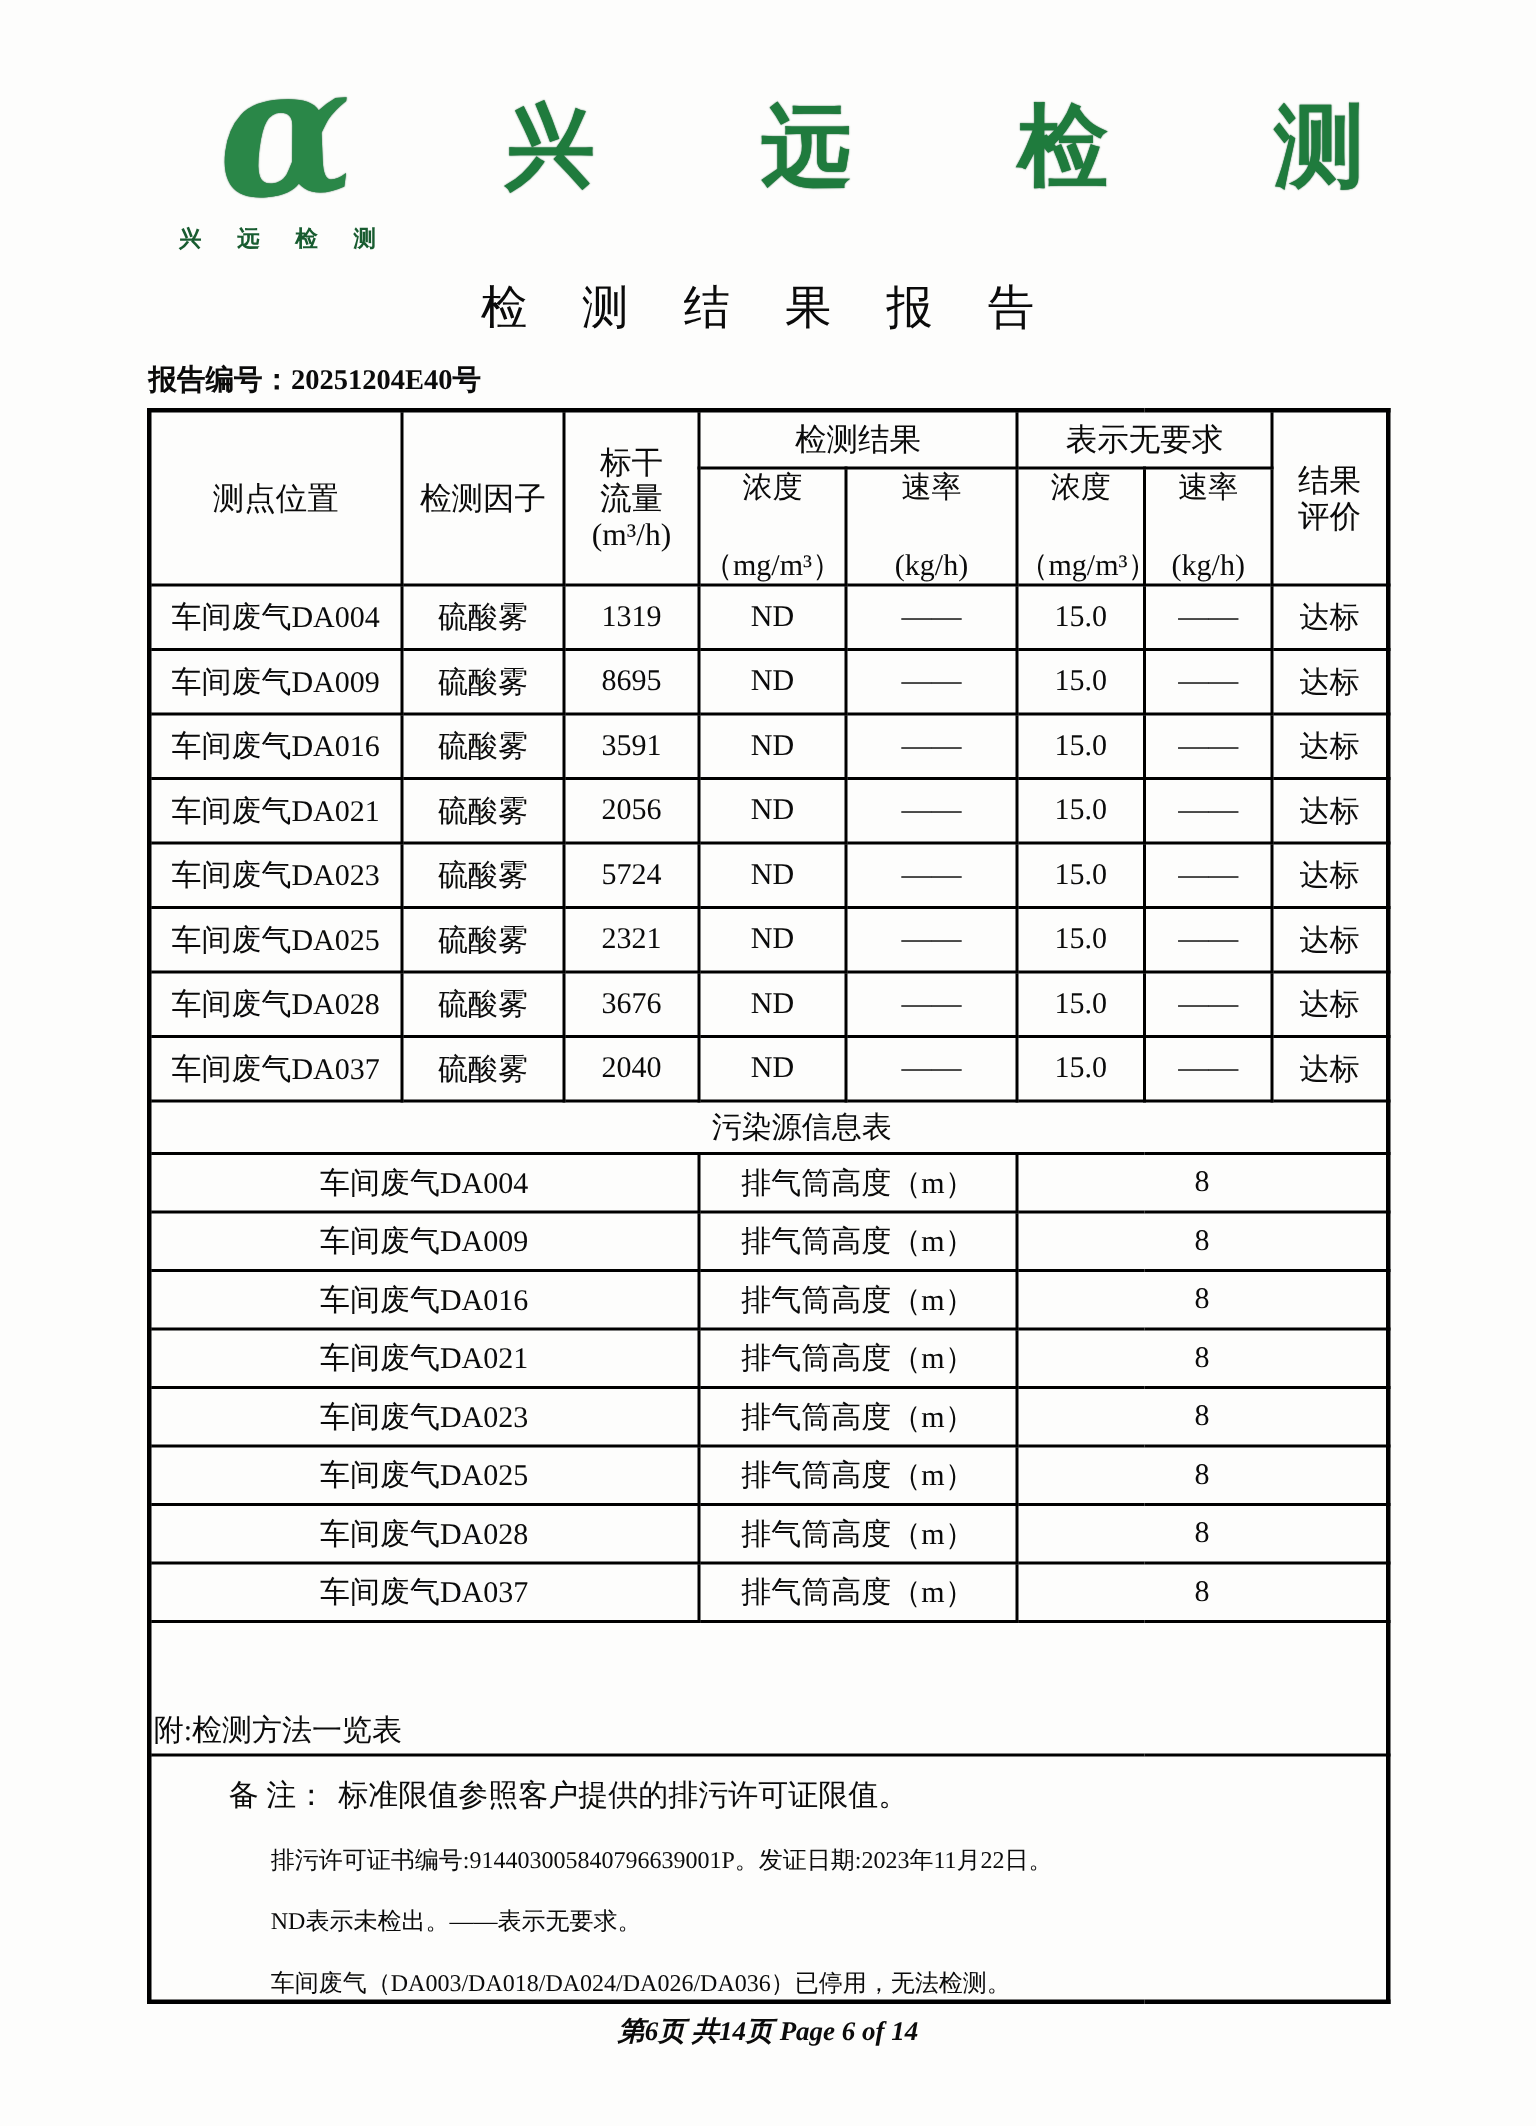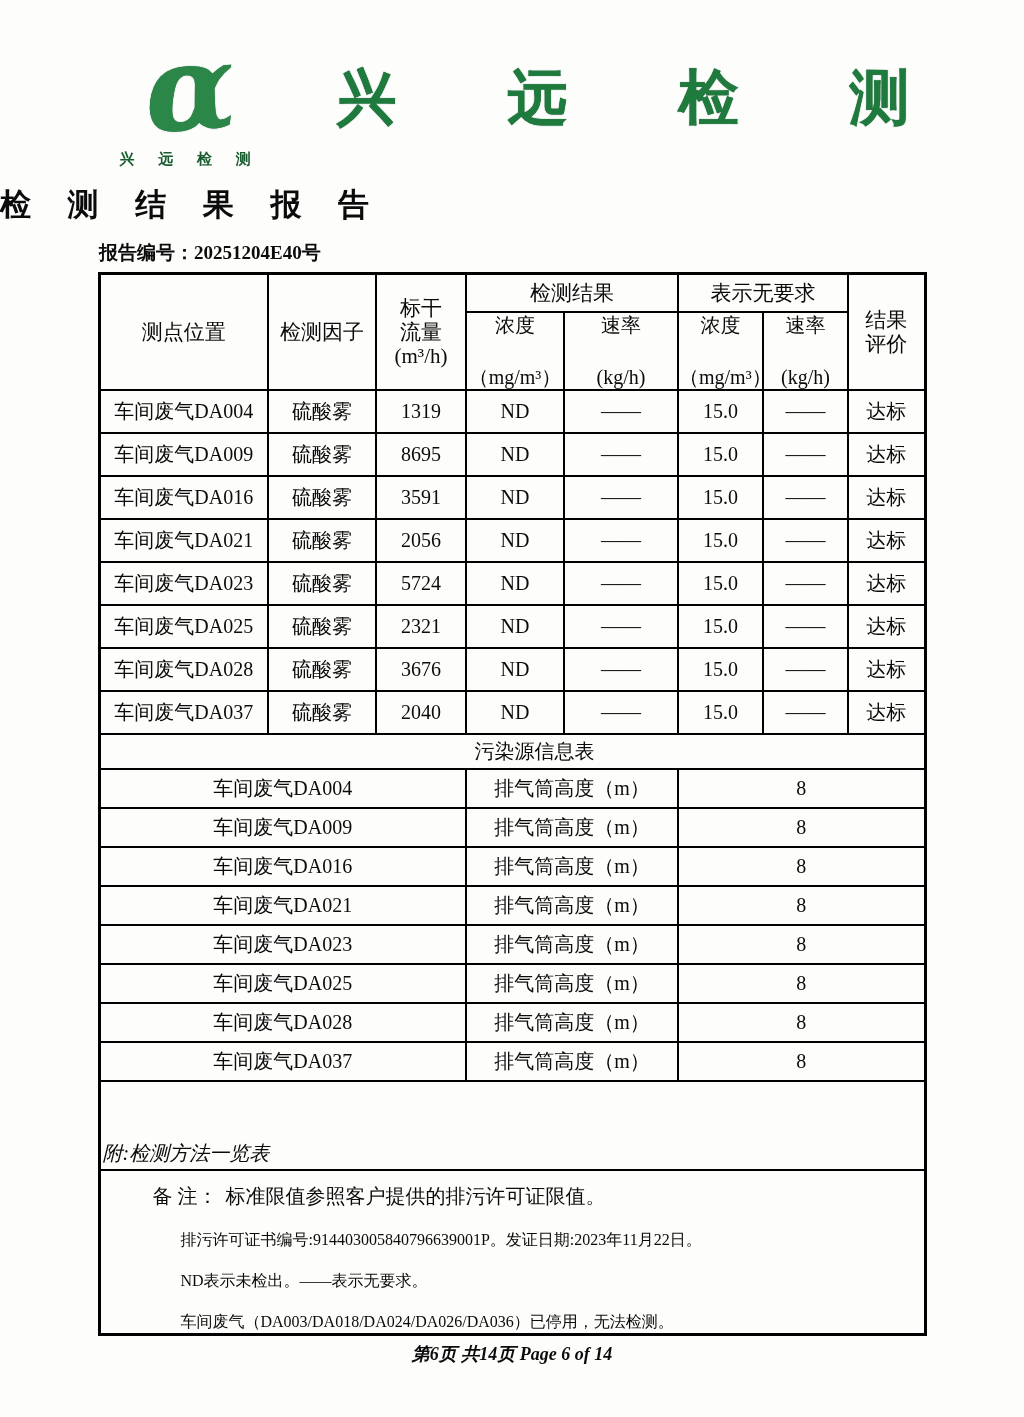--- a/index.html
+++ b/index.html
@@ -15,41 +15,41 @@
     font-size:118px;line-height:104px;color:#2a8748;
     transform:rotate(-4deg);text-shadow:0 0 1px #0c4d24;
   }
   .logo-caption{margin-top:10px;font-size:15px;font-weight:bold;letter-spacing:10px;color:#185c30;white-space:nowrap;}
   .brand{
     flex:1;text-align:center;padding-top:22px;padding-left:40px;
     font-size:60px;font-weight:bold;color:#1f7b3d;letter-spacing:48px;
     text-shadow:0 0 1px #0c4d24;white-space:nowrap;
   }
   .doc-title{
-    text-align:left;font-family:"Liberation Sans","DejaVu Sans",sans-serif;
-    font-size:31px;font-weight:bold;letter-spacing:14px;margin:24px 0 14px 0;
+    text-align:center;font-family:"Liberation Sans","DejaVu Sans",sans-serif;
+    font-size:31px;font-weight:normal;letter-spacing:14px;margin:24px 0 14px 0;
   }
   .report-no{width:826px;margin:0 auto 6px auto;text-align:left;font-size:19px;font-weight:bold;}
   table.main{
     width:826px;margin:0 auto;border-collapse:collapse;table-layout:fixed;
     border:3px solid #000;
   }
   table.main td{
     border:2px solid #000;text-align:center;vertical-align:middle;
     font-size:20px;padding:0;overflow:hidden;
   }
   tr.hdrA td{height:36px;font-size:21px;}
   tr.hdrB td{height:72px;}
   .stack span{display:block;line-height:24px;}
   .unit-gap{margin-top:28px;}
   tr.res td{height:41px;}
   tr.src-title td{height:33px;padding-left:45px;}
   tr.src td{height:37px;}
   tr.blank td{height:58px;border-bottom:none;}
-  tr.appendix td{border-top:none;height:26px;text-align:left;padding:0 0 2px 2px;font-size:20px;font-style:italic;}
+  tr.appendix td{border-top:none;height:26px;text-align:left;padding:0 0 2px 2px;font-size:20px;}
   tr.notes td{text-align:left;vertical-align:top;height:162px;}
   .note-first{margin:12px 0 0 8px;font-size:20px;}
   .note-label{margin-right:8px;margin-left:44px;}
   .note-line{margin:20px 0 0 80px;font-size:16px;}
   .footer{width:826px;margin:6px auto 0 auto;text-align:center;font-size:18px;font-weight:bold;font-style:italic;}
 </style>
 </head>
 <body>
 
 <div class="header">

